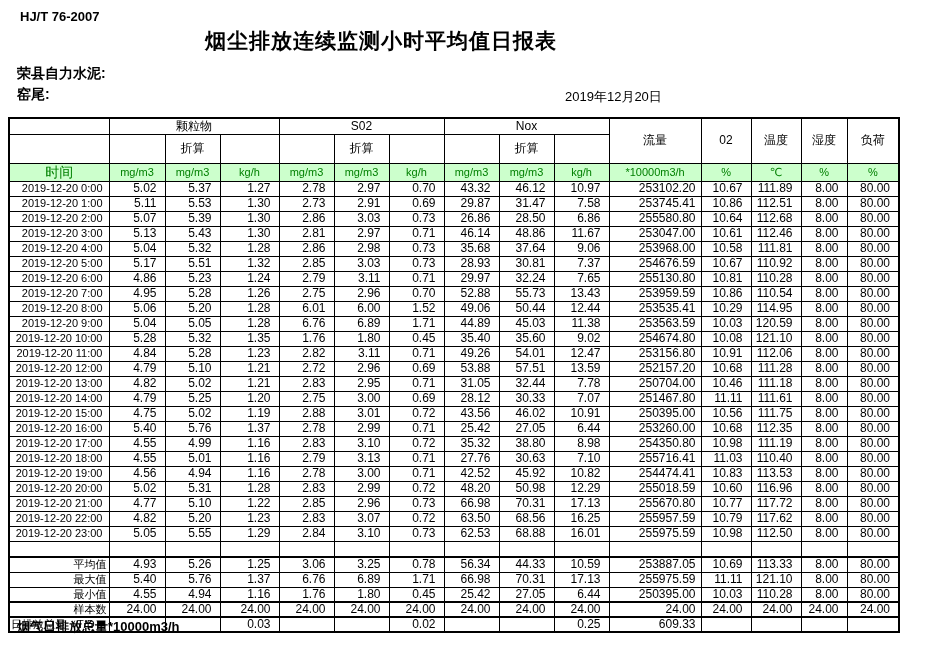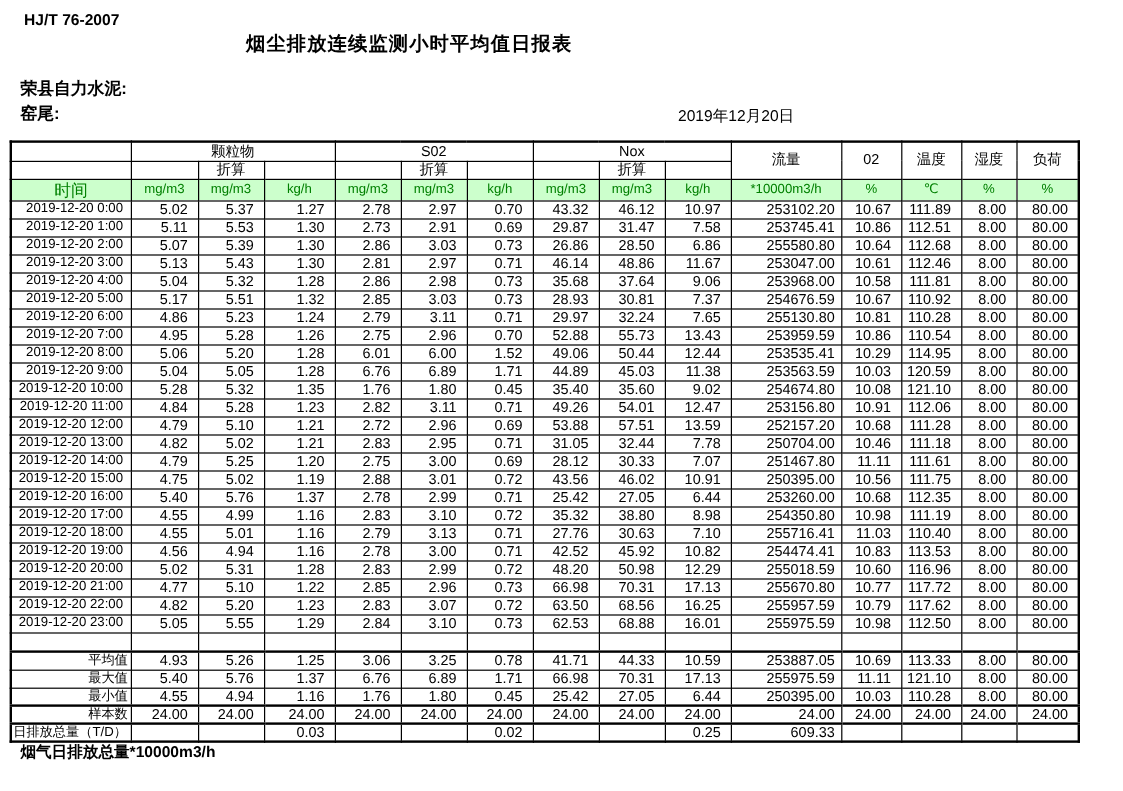--- a/index.html
+++ b/index.html
@@ -2,35 +2,35 @@
 <html><head>
 <meta charset="utf-8">
 <style>
   * { margin:0; padding:0; box-sizing:border-box; }
   html,body { background:#ffffff; }
   body {
     width:936px; height:659px; position:relative; overflow:hidden;
     font-family:"Liberation Sans","DejaVu Sans",sans-serif; color:#000;
   }
   .std-code { position:absolute; left:20px; top:9px; font-size:13px; font-weight:bold; }
-  .title    { position:absolute; left:205px; top:27px; font-size:16px; font-weight:bold; letter-spacing:1px;text-align:center; }
+  .title    { position:absolute; left:205px; top:27px; font-size:21px; font-weight:bold; letter-spacing:1px;text-align:center; }
   .company  { position:absolute; left:17px; top:65px; font-size:14px; font-weight:bold; }
   .station  { position:absolute; left:17px; top:86px; font-size:14px; font-weight:bold; }
   .date     { position:absolute; left:565px; top:88px; font-size:13px; }
 
   table.report {
     position:absolute; left:8px; top:117px; width:890px;
     border-collapse:collapse; table-layout:fixed;
     border:2px solid #000; font-size:12px;
   }
   .report td, .report th {
     border:1px solid #000; padding:0 8px 0 0; overflow:hidden;
     white-space:nowrap; text-align:right; font-weight:normal; line-height:13px;
   }
-  tr.hrow1 { height:16px; } tr.hrow2 { height:15px; }
+  tr.hrow1 { height:16px; } tr.hrow2 { height:29px; }
   .hrow1 th, .hrow2 th { text-align:center; padding:0; font-size:12px; }
   tr.urow { height:18px; }
   .urow th { background:#ccffcc; color:#008000; text-align:center; padding:0; font-size:11px; }
   .urow th.time-h { font-size:14px; }
   tr.data-row { height:15px; } tr.empty-row { height:16px; } tr.sum-row { height:15px;margin-left:44px; }
   td.c-time { font-size:11px; padding-right:6px; }
   td.lbl { padding-right:2px; }
   td.lbl-left { text-align:left; padding:0 0 0 1px; }
   td.c9 { padding-right:5px; }
   tr.t2 td { border-top-width:2px; }
@@ -535,21 +535,21 @@
         <td class="c13"></td>
       </tr>
       <tr class="sum-row t2">
         <td class="c-time lbl">平均值</td>
         <td class="c0">4.93</td>
         <td class="c1">5.26</td>
         <td class="c2">1.25</td>
         <td class="c3">3.06</td>
         <td class="c4">3.25</td>
         <td class="c5">0.78</td>
-        <td class="c6">41.71</td>
+        <td class="c6">56.34</td>
         <td class="c7">44.33</td>
         <td class="c8">10.59</td>
         <td class="c9">253887.05</td>
         <td class="c10">10.69</td>
         <td class="c11">113.33</td>
         <td class="c12">8.00</td>
         <td class="c13">80.00</td>
       </tr>
       <tr class="sum-row">
         <td class="c-time lbl">最大值</td>

